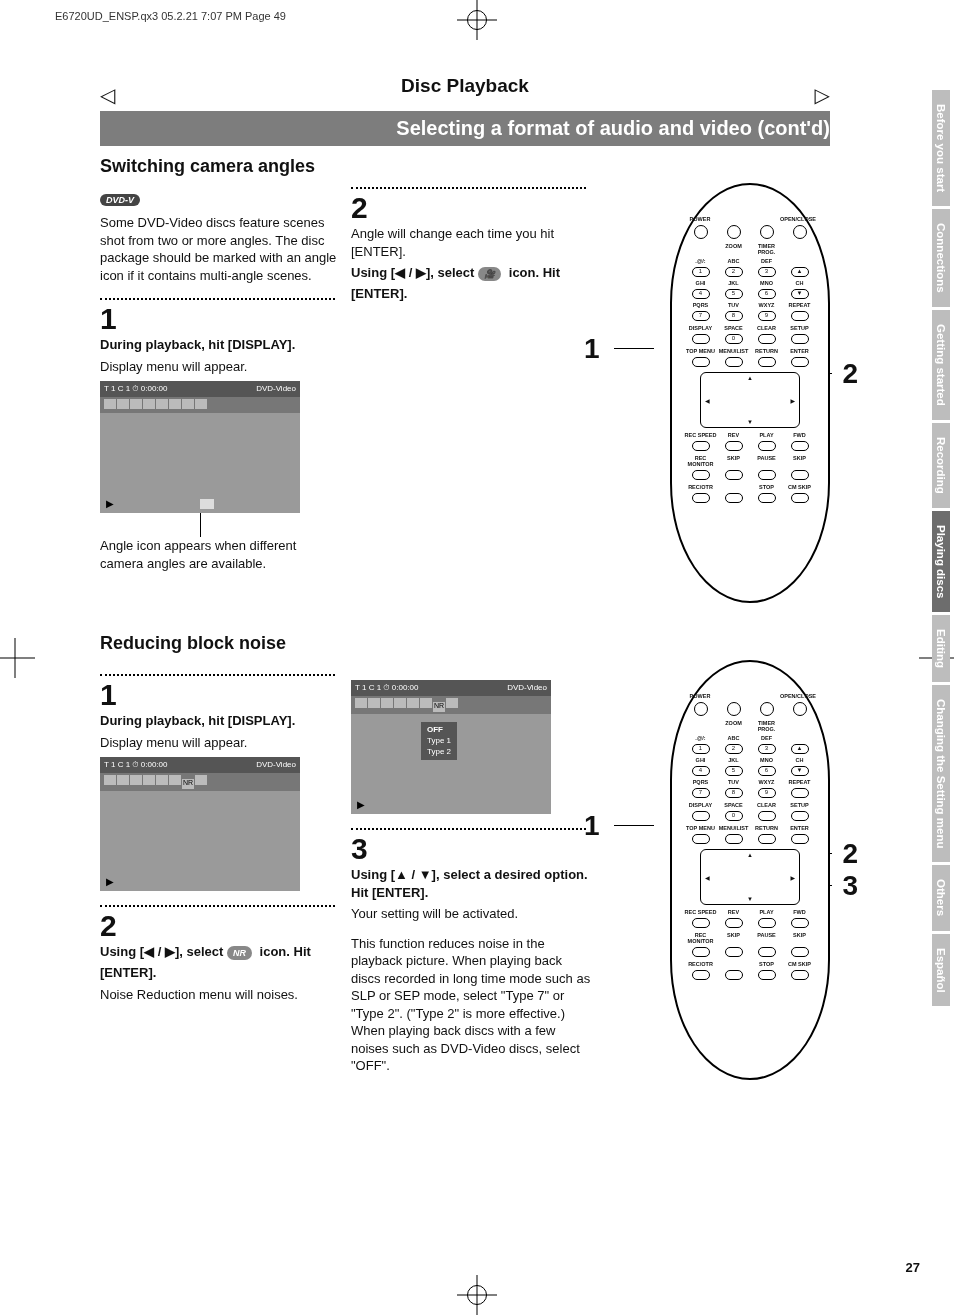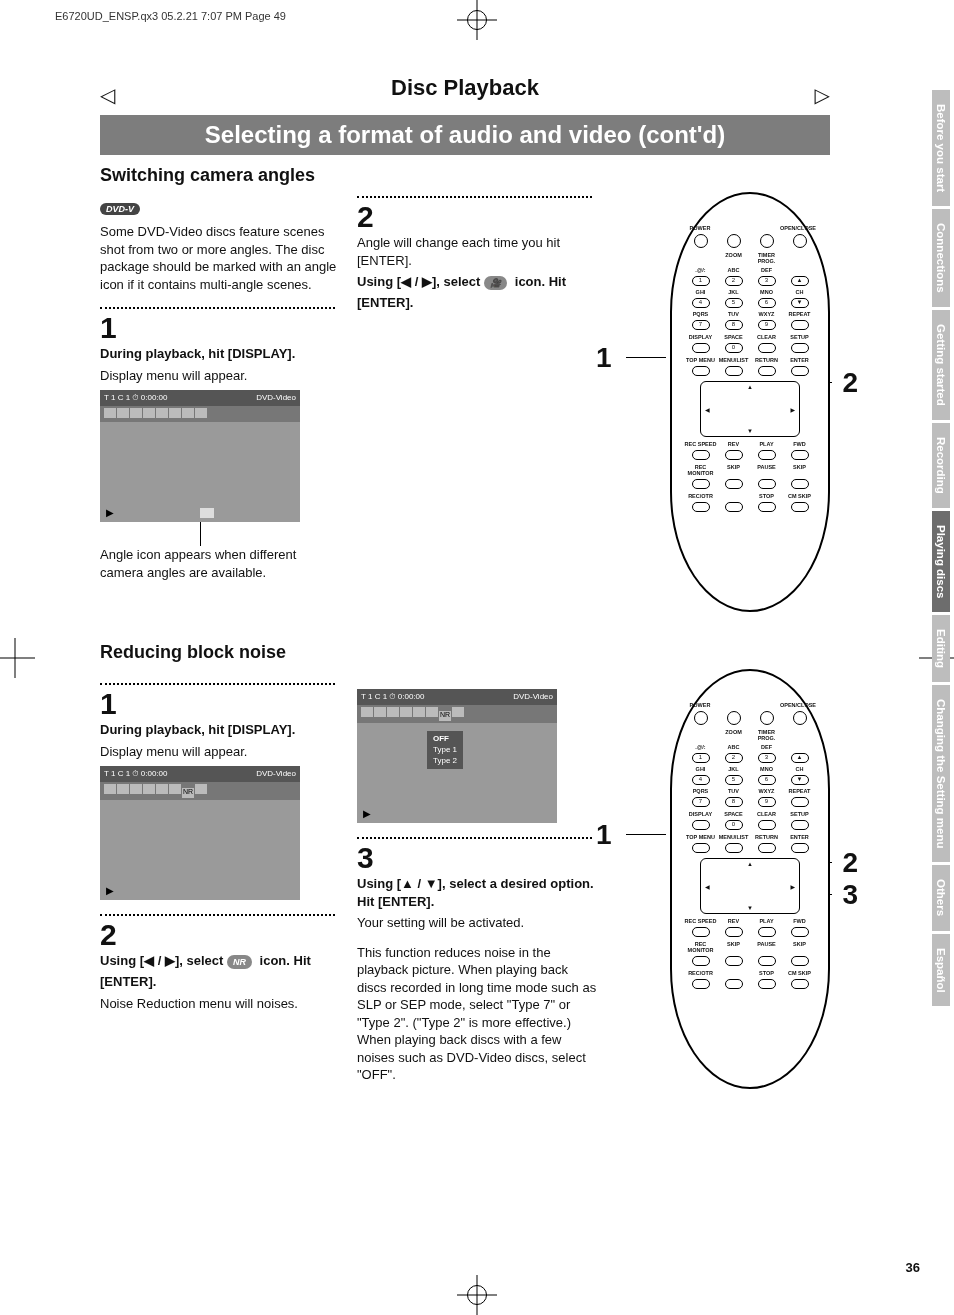--- a/index.html
+++ b/index.html
@@ -32,33 +32,33 @@
   .reg-circle { position:absolute; left:50%; top:50%; width:20px; height:20px; border:1px solid #000; border-radius:50%; transform:translate(-50%,-50%);}
   .side-reg-left, .side-reg-right {
     position:absolute; top:50%; width:40px; height:40px; transform:translateY(-50%);
   }
   .side-reg-left { left:-5px; } .side-reg-right { right:-5px; }
 
   .page { position: absolute; left: 100px; top: 70px; width: 730px; }
 
   
   .title-wrap { position: relative; margin-top: 5px; }
-  .title-text { font-size: 22px; font-weight: bold; text-align: center; }
+  .title-text { font-size: 19px; font-weight: bold; text-align: center; }
   .arrow-left, .arrow-right { position:absolute; top:8px; font-size:20px; }
   .arrow-left { left:0; }
   .arrow-right { right:0; }
 
   .subtitle-bar {
-    background:#7d7d7d; color:#fff; text-align:center;
-    font-size:24px; font-weight:bold; padding:6px 0; margin-top:14px;
+    background:#7d7d7d; color:#fff; text-align:right;
+    font-size:20px; font-weight:bold; padding:6px 0; margin-top:14px;
   }
 
   h3.section { font-size:18px; font-weight:bold; margin-top:10px; }
 
-  .columns { display:flex; gap:12px; margin-top:6px; }
+  .columns { display:flex; gap:6px; margin-top:6px; }
   .col { flex:1 1 0; min-width:0; }
   .col-wide { flex:0 0 245px; }
   .col-mid { flex:0 0 245px; }
   .col-remote { flex:1 1 auto; position:relative; }
 
   .badges { margin:6px 0 4px; }
   .badge {
     display:inline-block; padding:1px 6px; font-size:9px; color:#fff;
     background:#444; border-radius:8px; font-style:italic; font-weight:bold;
     margin-right:4px; margin-bottom:4px;
@@ -499,13 +499,13 @@
     <div class="tab">Connections</div>
     <div class="tab">Getting started</div>
     <div class="tab">Recording</div>
     <div class="tab active">Playing discs</div>
     <div class="tab">Editing</div>
     <div class="tab">Changing the Setting menu</div>
     <div class="tab">Others</div>
     <div class="tab">Español</div>
   </div>
 
-<div class="page-num">36</div>
+<div class="page-num">27</div>
 
 </body></html>

